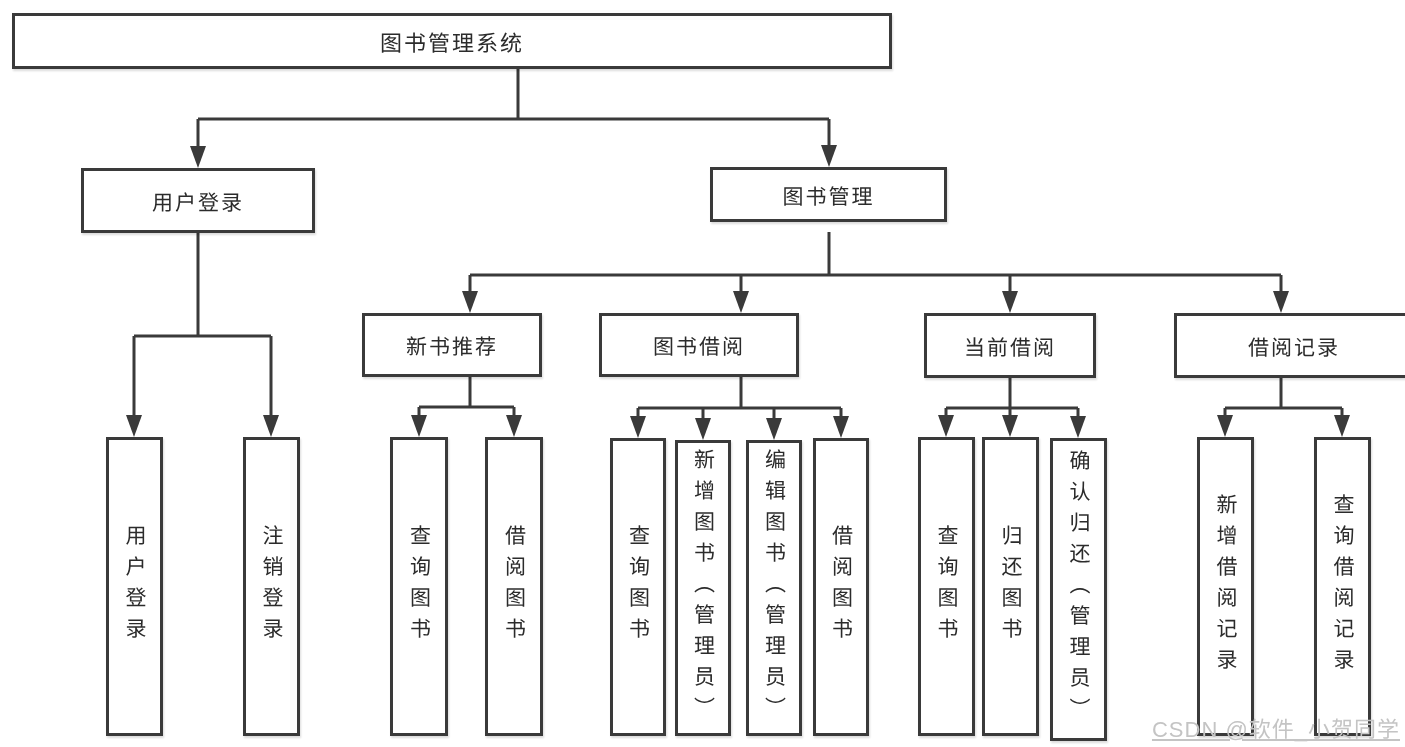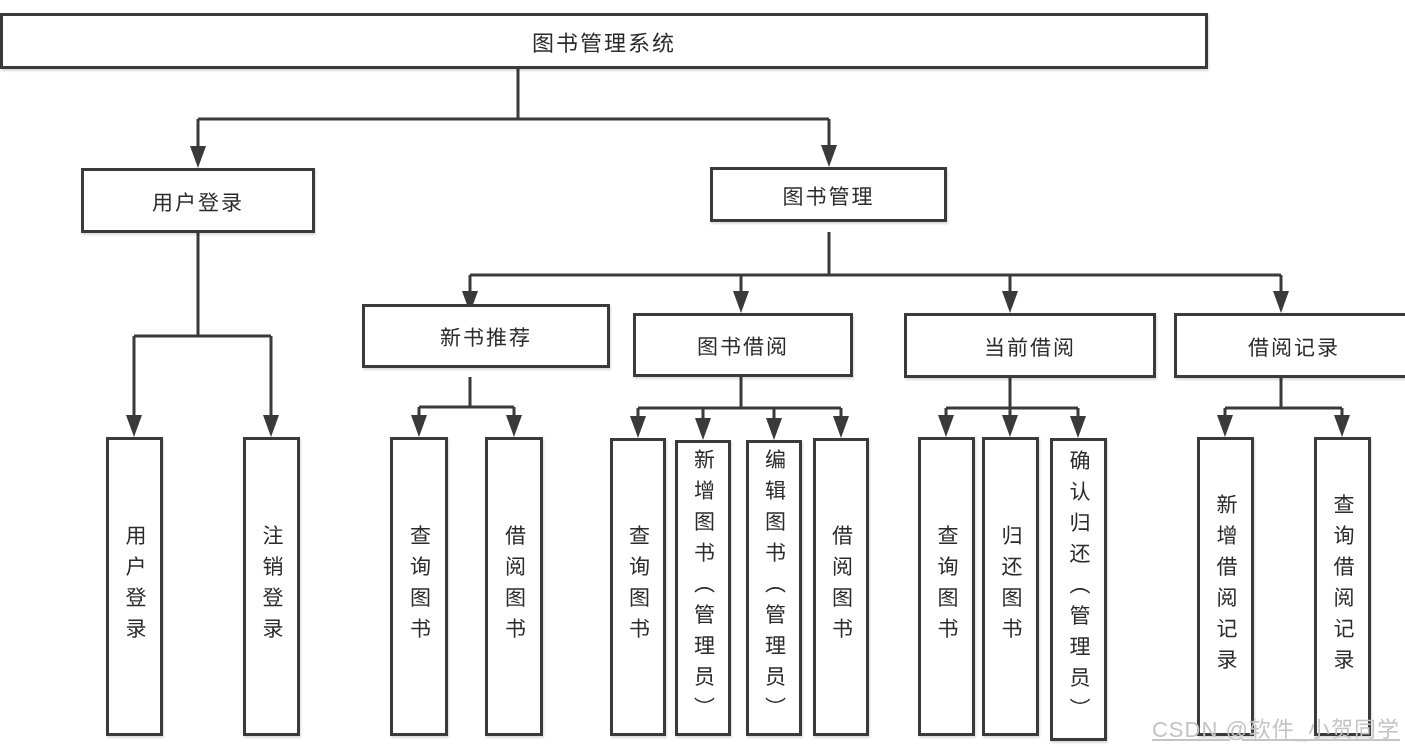--- a/index.html
+++ b/index.html
@@ -79,38 +79,38 @@
       <polygon points="766,418 782,418 774,440"></polygon>
       <polygon points="833,416 849,416 841,438"></polygon>
       <polygon points="938,415 954,415 946,437"></polygon>
       <polygon points="1002,415 1018,415 1010,437"></polygon>
       <polygon points="1070,416 1086,416 1078,438"></polygon>
       <polygon points="1217,415 1233,415 1225,437"></polygon>
       <polygon points="1334,415 1350,415 1342,437"></polygon>
     </g>
   </svg>
 
-  <div class="node h root" style="left:0;top:13px;width:1208px;height:56px">
+  <div class="node h root" style="left:12px;top:13px;width:880px;height:56px">
     <span>图书管理系统</span>
   </div>
 
   <div class="node h" style="left:81px;top:168px;width:234px;height:65px">
     <span>用户登录</span>
   </div>
   <div class="node h" style="left:710px;top:167px;width:237px;height:55px">
     <span>图书管理</span>
   </div>
 
-  <div class="node h" style="left:362px;top:304px;width:248px;height:64px">
+  <div class="node h" style="left:362px;top:313px;width:180px;height:64px">
     <span>新书推荐</span>
   </div>
-  <div class="node h" style="left:633px;top:313px;width:220px;height:64px">
+  <div class="node h" style="left:599px;top:313px;width:200px;height:64px">
     <span>图书借阅</span>
   </div>
-  <div class="node h" style="left:904px;top:313px;width:252px;height:65px">
+  <div class="node h" style="left:924px;top:313px;width:172px;height:65px">
     <span>当前借阅</span>
   </div>
   <div class="node h" style="left:1174px;top:313px;width:240px;height:65px">
     <span>借阅记录</span>
   </div>
 
   <div class="node v" style="left:106px;top:437px;width:57px;height:299px">
     <span>用户登录</span>
   </div>
   <div class="node v" style="left:243px;top:437px;width:57px;height:299px">

